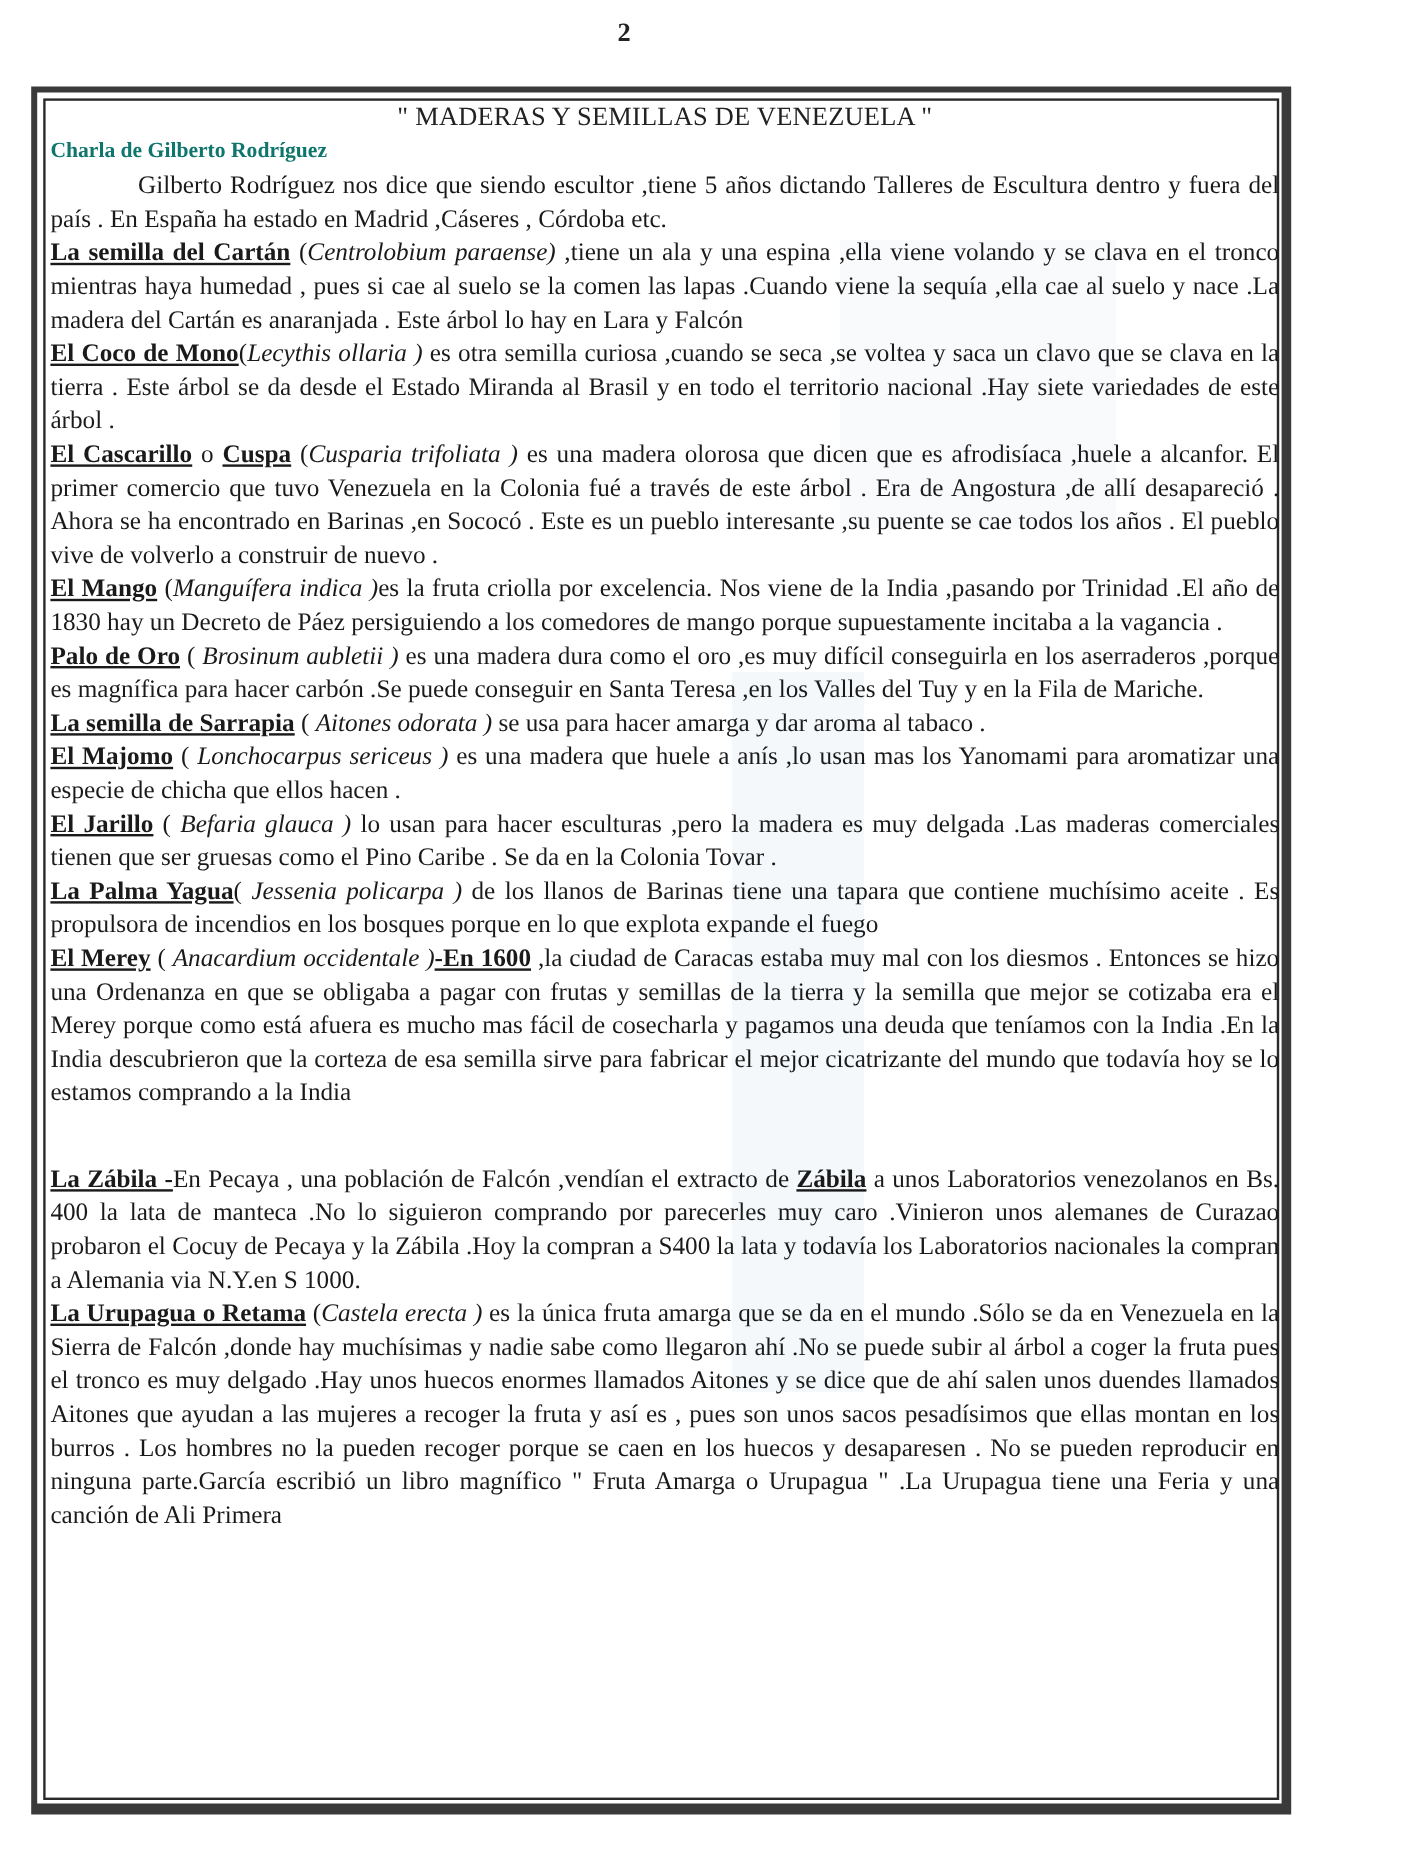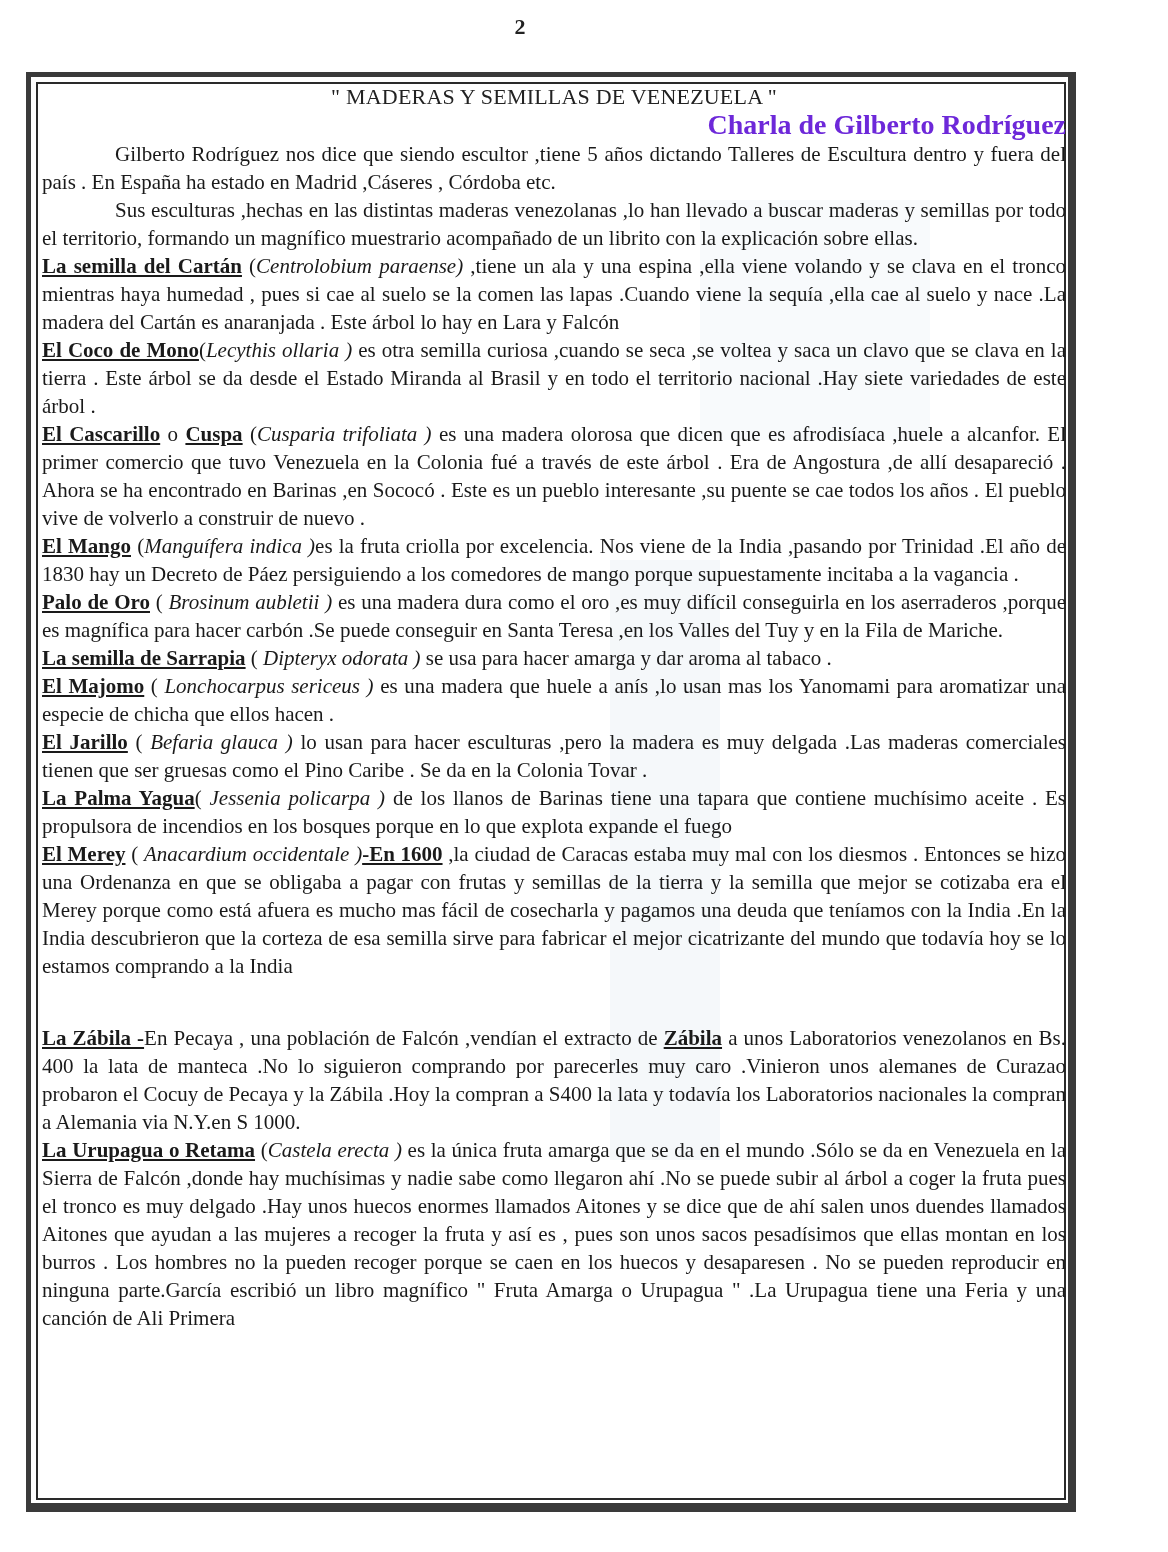--- a/index.html
+++ b/index.html
@@ -53,25 +53,25 @@
     width: 1024px;
   }
   .title {
     text-align: center;
     font-size: 22px;
     line-height: 26px;
     letter-spacing: 0.2px;
     color: #222;
   }
   .subtitle {
-    text-align: right;
-    font-size: 28px;
+    text-align: left;
+    font-size: 18px;
     font-weight: bold;
     line-height: 30px;
-    color: #6d28d9;
+    color: #0f766e;
   }
   .para {
     font-size: 21px;
     line-height: 28px;
     text-align: justify;
     text-align-last: left;
     margin: 0;
     transform-origin: left top;
     white-space: normal;
   }
@@ -92,21 +92,20 @@
 <div class="page-number">2</div>
 
 <div class="frame-outer"></div>
 <div class="frame-inner"></div>
 
 <div class="content">
   <div class="title">" MADERAS Y SEMILLAS DE VENEZUELA "</div>
   <div class="subtitle">Charla de Gilberto Rodríguez</div>
 
   <p class="para indent" style="font-size: 21px;"><span>Gilberto Rodríguez  nos dice que siendo escultor ,tiene 5 años dictando Talleres de Escultura dentro y fuera del país . En España ha estado en Madrid ,Cáseres , Córdoba etc.</span></p>
-  <p class="para indent" style="font-size: 21px;"><span>Sus esculturas ,hechas en las distintas maderas venezolanas ,lo han llevado a buscar  maderas y semillas por todo el territorio, formando un magnífico muestrario acompañado de un librito con la explicación sobre ellas.</span></p>
 
   <p class="para" style="font-size: 21px;">
     <span class="b">La semilla del Cartán</span><span> (</span><span class="i">Centrolobium paraense)</span><span> ,tiene un ala y una espina ,ella viene volando y se clava en el tronco mientras haya humedad , pues si cae al suelo se la comen las lapas .Cuando viene la sequía ,ella cae al suelo y nace .La madera del Cartán es anaranjada . Este árbol lo hay en Lara y Falcón</span>
   </p>
 
   <p class="para" style="font-size: 21px;">
     <span class="b">El Coco de Mono</span><span>(</span><span class="i">Lecythis ollaria )</span><span> es otra semilla curiosa ,cuando se seca ,se voltea y saca un clavo que se clava en la tierra . Este árbol se da desde el Estado Miranda al Brasil y en todo el territorio nacional .Hay siete variedades de este árbol .</span>
   </p>
 
   <p class="para" style="font-size: 21px;">
@@ -115,21 +114,21 @@
 
   <p class="para" style="font-size: 21px;">
     <span class="b">El Mango</span><span> (</span><span class="i">Manguífera indica )</span><span>es la fruta criolla por excelencia. Nos viene de la India ,pasando por Trinidad .El año de 1830 hay un Decreto de Páez persiguiendo a los comedores de mango porque supuestamente incitaba a la vagancia .</span>
   </p>
 
   <p class="para" style="font-size: 21px;">
     <span class="b">Palo de Oro</span><span> ( </span><span class="i">Brosinum aubletii )</span><span>  es una madera dura como el oro ,es muy difícil conseguirla en los aserraderos ,porque es magnífica para hacer carbón .Se puede conseguir en Santa Teresa ,en los Valles del Tuy y en la Fila de Mariche.</span>
   </p>
 
   <p class="para" style="font-size: 21px;">
-    <span class="b">La semilla de Sarrapia</span><span> ( </span><span class="i">Dipteryx odorata )</span><span> se usa para hacer amarga y dar aroma al tabaco .</span>
+    <span class="b">La semilla de Sarrapia</span><span> ( </span><span class="i">Aitones odorata )</span><span> se usa para hacer amarga y dar aroma al tabaco .</span>
   </p>
 
   <p class="para" style="font-size: 21px;">
     <span class="b">El Majomo</span><span>  ( </span><span class="i">Lonchocarpus sericeus )</span><span> es una madera que huele a anís ,lo usan mas los Yanomami para aromatizar  una especie de chicha que ellos hacen .</span>
   </p>
 
   <p class="para" style="font-size: 21px;">
     <span class="b">El Jarillo</span><span>   ( </span><span class="i">Befaria glauca )</span><span> lo usan para hacer esculturas ,pero la madera es muy delgada  .Las maderas comerciales tienen que ser gruesas como el Pino Caribe . Se da en la Colonia Tovar .</span>
   </p>
 

